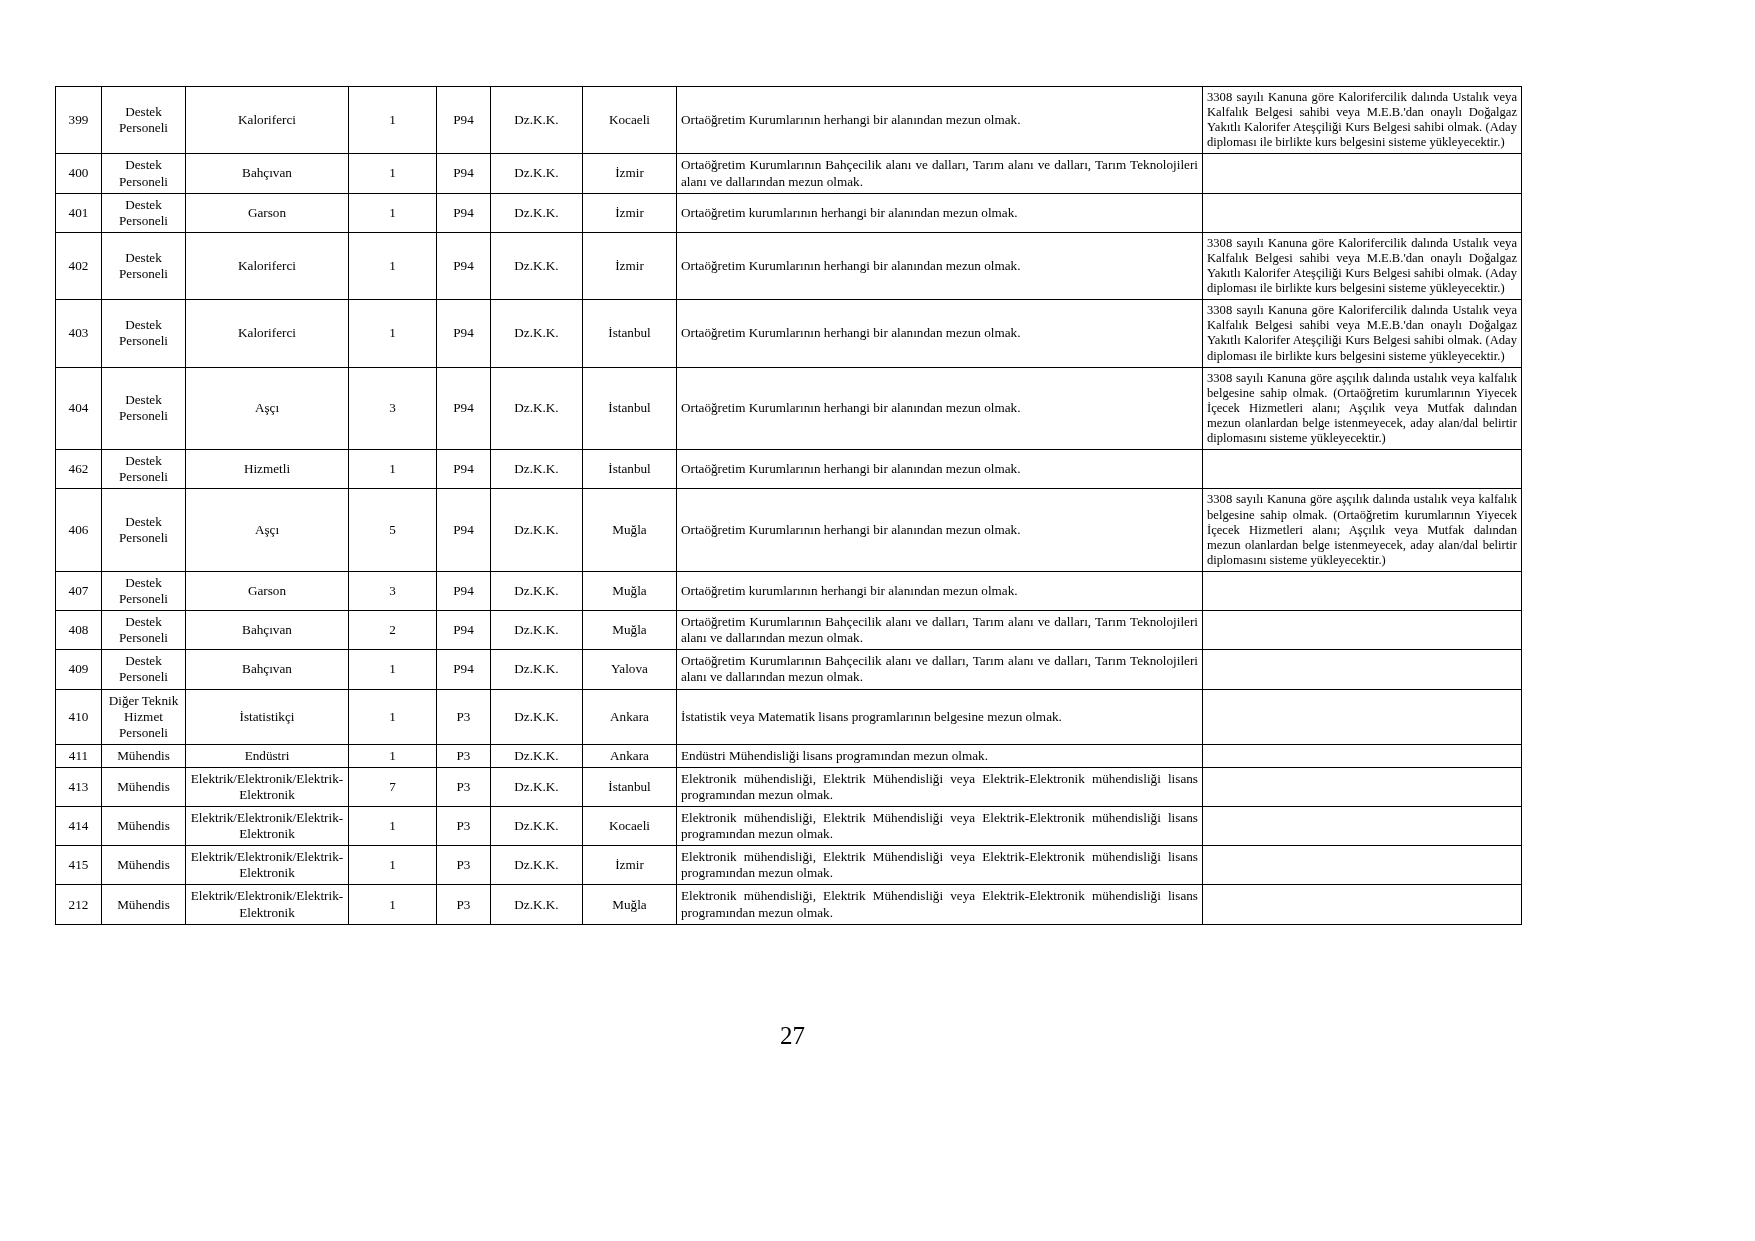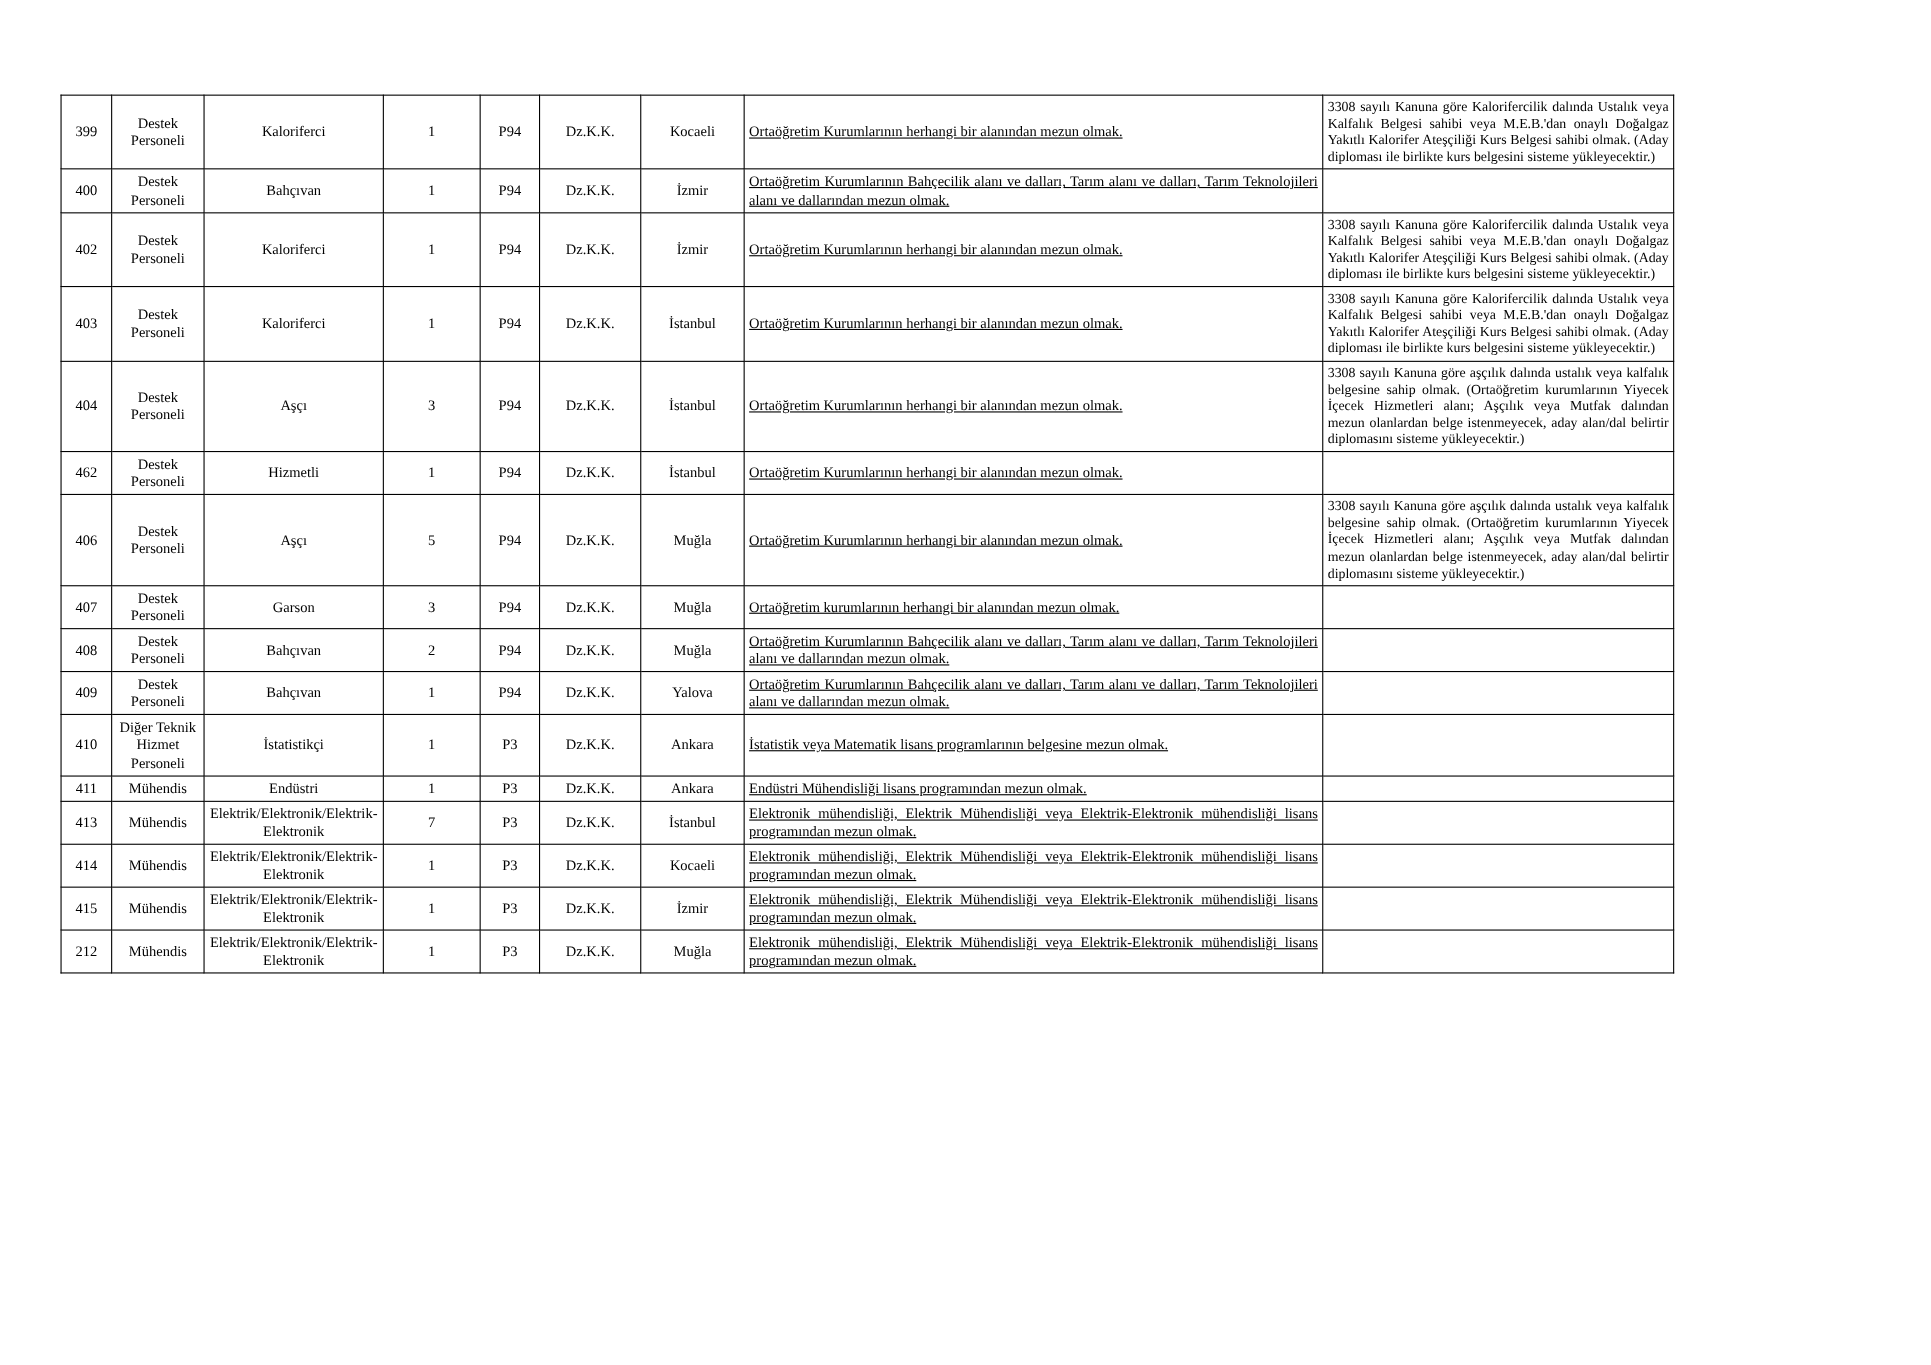--- a/index.html
+++ b/index.html
@@ -65,21 +65,20 @@
     text-align-last: left;
     font-size: 12.6px;
     line-height: 1.2;
     padding-left: 5px;
     padding-right: 5px;
     vertical-align: top;
     margin-top: 20px;
   }
   .c-desc-cell {
     font-size: 13.2px;
-    text-decoration: underline;
   }
   .page-number {
     position: absolute;
     left: 0;
     top: 1022px;
     width: 1585px;
     text-align: center;
     font-size: 25px;
     font-family: "Liberation Serif", "DejaVu Serif", serif;
   }
@@ -119,20 +118,31 @@
             <td class="c-center">Destek Personeli</td>
             <td class="c-center">Bahçıvan</td>
             <td class="c-center">1</td>
             <td class="c-center">P94</td>
             <td class="c-center">Dz.K.K.</td>
             <td class="c-center">İzmir</td>
             <td class="c-just c-desc-cell">Ortaöğretim Kurumlarının Bahçecilik alanı ve dalları, Tarım alanı ve dalları, Tarım Teknolojileri alanı ve dallarından mezun olmak.</td>
             <td class="c-note-cell"></td>
           </tr>
           <tr>
+            <td class="c-center">401</td>
+            <td class="c-center">Destek Personeli</td>
+            <td class="c-center">Garson</td>
+            <td class="c-center">1</td>
+            <td class="c-center">P94</td>
+            <td class="c-center">Dz.K.K.</td>
+            <td class="c-center">İzmir</td>
+            <td class="c-just c-desc-cell">Ortaöğretim kurumlarının herhangi bir alanından mezun olmak.</td>
+            <td class="c-note-cell"></td>
+          </tr>
+          <tr>
             <td class="c-center">402</td>
             <td class="c-center">Destek Personeli</td>
             <td class="c-center">Kaloriferci</td>
             <td class="c-center">1</td>
             <td class="c-center">P94</td>
             <td class="c-center">Dz.K.K.</td>
             <td class="c-center">İzmir</td>
             <td class="c-just c-desc-cell">Ortaöğretim Kurumlarının herhangi bir alanından mezun olmak.</td>
             <td class="c-note-cell">3308 sayılı Kanuna göre Kalorifercilik dalında Ustalık veya Kalfalık Belgesi sahibi veya M.E.B.'dan onaylı Doğalgaz Yakıtlı Kalorifer Ateşçiliği Kurs Belgesi sahibi olmak. (Aday diploması ile birlikte kurs belgesini sisteme yükleyecektir.)</td>
           </tr>
@@ -276,14 +286,15 @@
             <td class="c-center">P3</td>
             <td class="c-center">Dz.K.K.</td>
             <td class="c-center">Muğla</td>
             <td class="c-just c-desc-cell">Elektronik mühendisliği, Elektrik Mühendisliği veya Elektrik-Elektronik mühendisliği lisans programından mezun olmak.</td>
             <td class="c-note-cell"></td>
           </tr>
         </tbody>
     </table>
   </div>
 
+  <div class="page-number">27</div>
 
 </div>
 
 </body></html>

